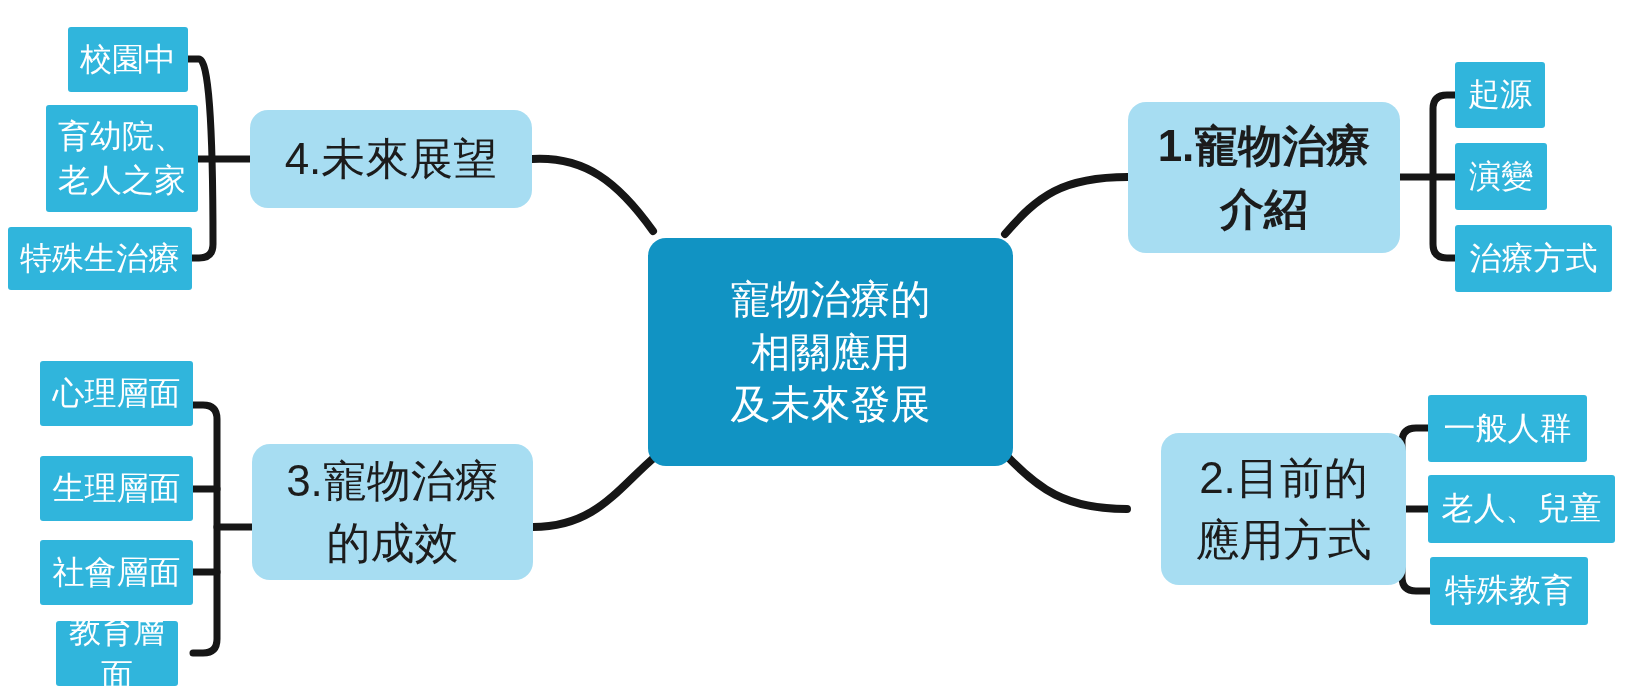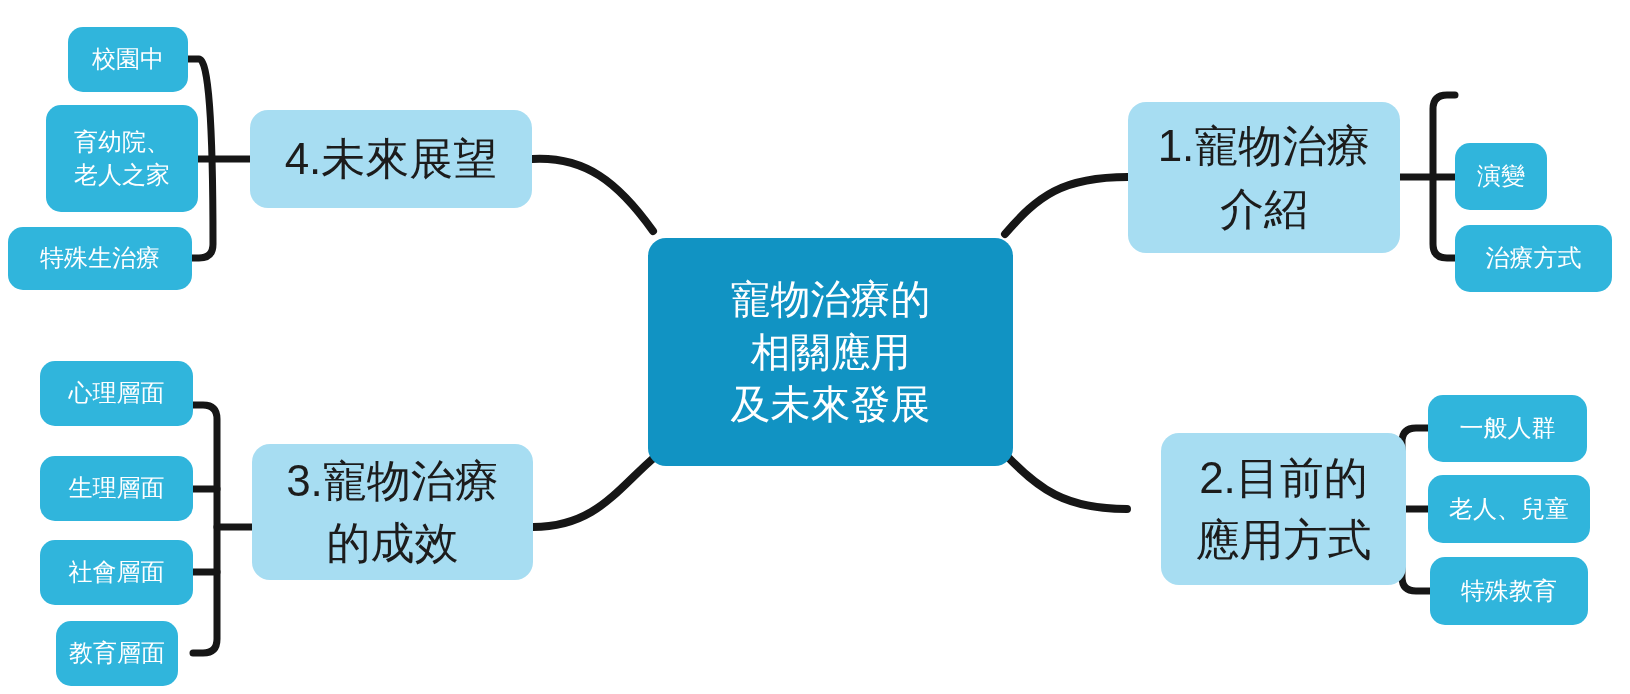--- a/index.html
+++ b/index.html
@@ -44,23 +44,23 @@
   .branch {
     background: var(--branch-fill, #a7ddf2);
     color: var(--branch-text, #1c1c1c);
     font-size: 44px;
     line-height: 1.42;
     border-radius: 18px;
   }
   .child {
     background: var(--child-fill, #30b5dc);
     color: var(--child-text, #ffffff);
-    font-size: 24px;
+    font-size: 32px;
     line-height: 1.35;
-    border-radius: 15px;
+    border-radius: 3px;
   }
 </style>
 </head>
 <body>
 
 <div class="canvas">
 
   <svg class="links" viewBox="0 0 1630 694" xmlns="http://www.w3.org/2000/svg">
 
     <path class="link link-main" d="M 1005 234 C 1038 196 1062 177 1128 177"></path>
@@ -80,29 +80,30 @@
     <path class="link" d="M 217 527 H 252"></path>
 
     <path class="link" d="M 188 59 H 199 Q 213 59 213 244 Q 213 258 199 258 H 192"></path>
     <path class="link" d="M 190 159 H 250"></path>
   </svg>
 
   <div class="node root" style="left:648px; top:230px; width:365px; height:228px;">寵物治療的
 相關應用
 及未來發展</div>
 
-  <div class="node branch" style="left:1128px; top:102px; width:272px; height:151px;">1.寵物治療
+  <div class="node branch" style="left:1128px; top:102px; width:272px; height:151px;font-weight:bold;">1.寵物治療
 介紹</div>
+  <div class="node child" style="left:1455px; top:62px; width:90px; height:66px;">起源</div>
   <div class="node child" style="left:1455px; top:143px; width:92px; height:67px;">演變</div>
   <div class="node child" style="left:1455px; top:225px; width:157px; height:67px;">治療方式</div>
 
   <div class="node branch" style="left:1127px; top:433px; width:245px; height:152px;margin-left:34px;">2.目前的
 應用方式</div>
   <div class="node child" style="left:1428px; top:395px; width:159px; height:67px;">一般人群</div>
-  <div class="node child" style="left:1428px; top:475px; width:162px; height:68px;">老人、兒童</div>
+  <div class="node child" style="left:1428px; top:475px; width:187px; height:68px;">老人、兒童</div>
   <div class="node child" style="left:1430px; top:557px; width:158px; height:68px;">特殊教育</div>
 
   <div class="node branch" style="left:252px; top:444px; width:281px; height:136px;">3.寵物治療
 的成效</div>
   <div class="node child" style="left:40px; top:361px; width:153px; height:65px;">心理層面</div>
   <div class="node child" style="left:40px; top:456px; width:153px; height:65px;">生理層面</div>
   <div class="node child" style="left:40px; top:540px; width:153px; height:65px;">社會層面</div>
   <div class="node child" style="left:56px; top:621px; width:122px; height:65px;">教育層面</div>
 
   <div class="node branch" style="left:250px; top:110px; width:282px; height:98px;text-align:right;">4.未來展望</div>

